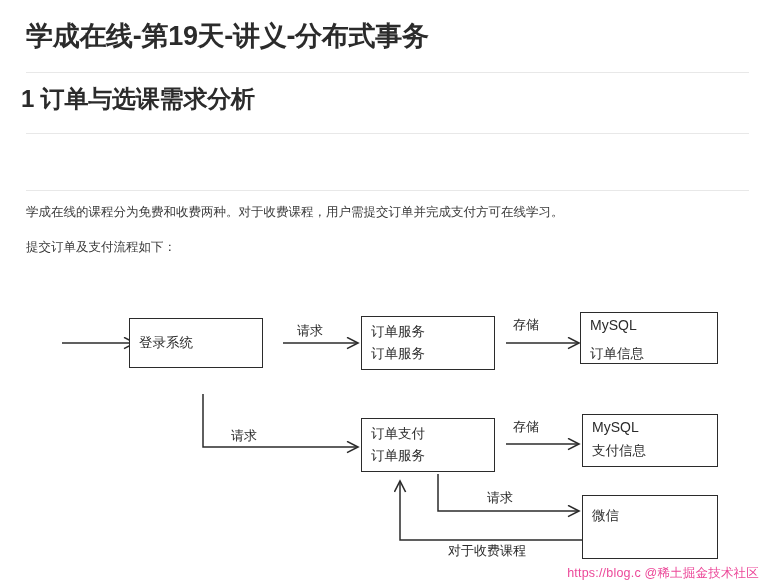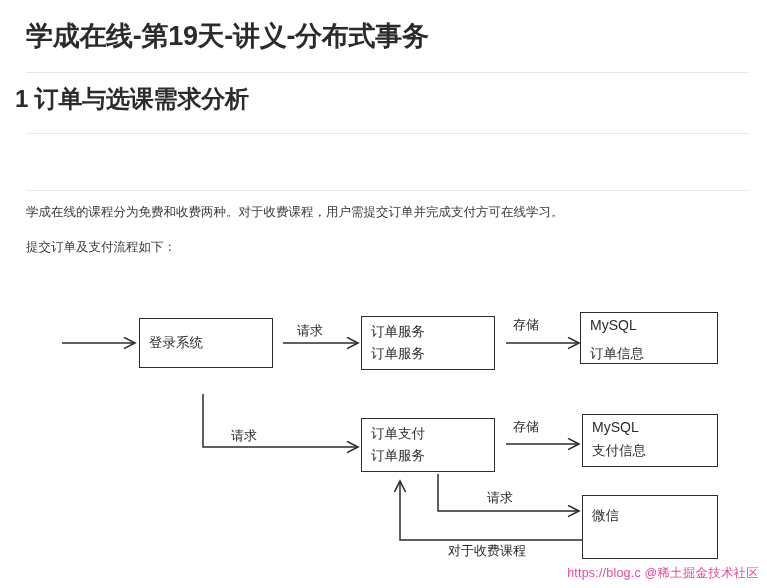--- a/index.html
+++ b/index.html
@@ -30,21 +30,21 @@
     left: 26px;
     top: 18px;
     font-size: 27px;
     font-weight: bold;
     letter-spacing: -0.3px;
     color: #2b2b2b;
     white-space: nowrap;
   }
   .h2 {
     position: absolute;
-    left: 15px;
+    left: 21px;
     top: 83px;
     font-size: 24px;
     font-weight: bold;
     letter-spacing: -0.2px;
     color: #2b2b2b;
     white-space: nowrap;
   }
   .h3 {
     position: absolute;
     left: 26px;
@@ -174,21 +174,21 @@
 
       <g>
         <path d="M438,474 L438,511 L578,511" fill="none" stroke="#2b2b2b" stroke-width="1.5" marker-end="url(#ah)"></path>
       </g>
 
       <g>
         <path d="M582,540 L400,540 L400,482" fill="none" stroke="#2b2b2b" stroke-width="1.5" marker-end="url(#ah)"></path>
       </g>
     </svg>
 
-    <div class="nodebox" style="left:139px; top:318px; width:134px; height:50px;">
+    <div class="nodebox" style="left:129px; top:318px; width:134px; height:50px;">
       <span class="lbl" style="top:15px;">登录系统</span>
     </div>
 
     <div class="nodebox" style="left:361px; top:316px; width:134px; height:54px;">
       <span class="lbl" style="top:6px;">订单服务</span>
       <span class="lbl" style="top:28px;">订单服务</span>
     </div>
 
     <div class="nodebox" style="left:580px; top:312px; width:138px; height:52px;">
       <span class="lbl mono-en" style="top:4px;">MySQL</span>

